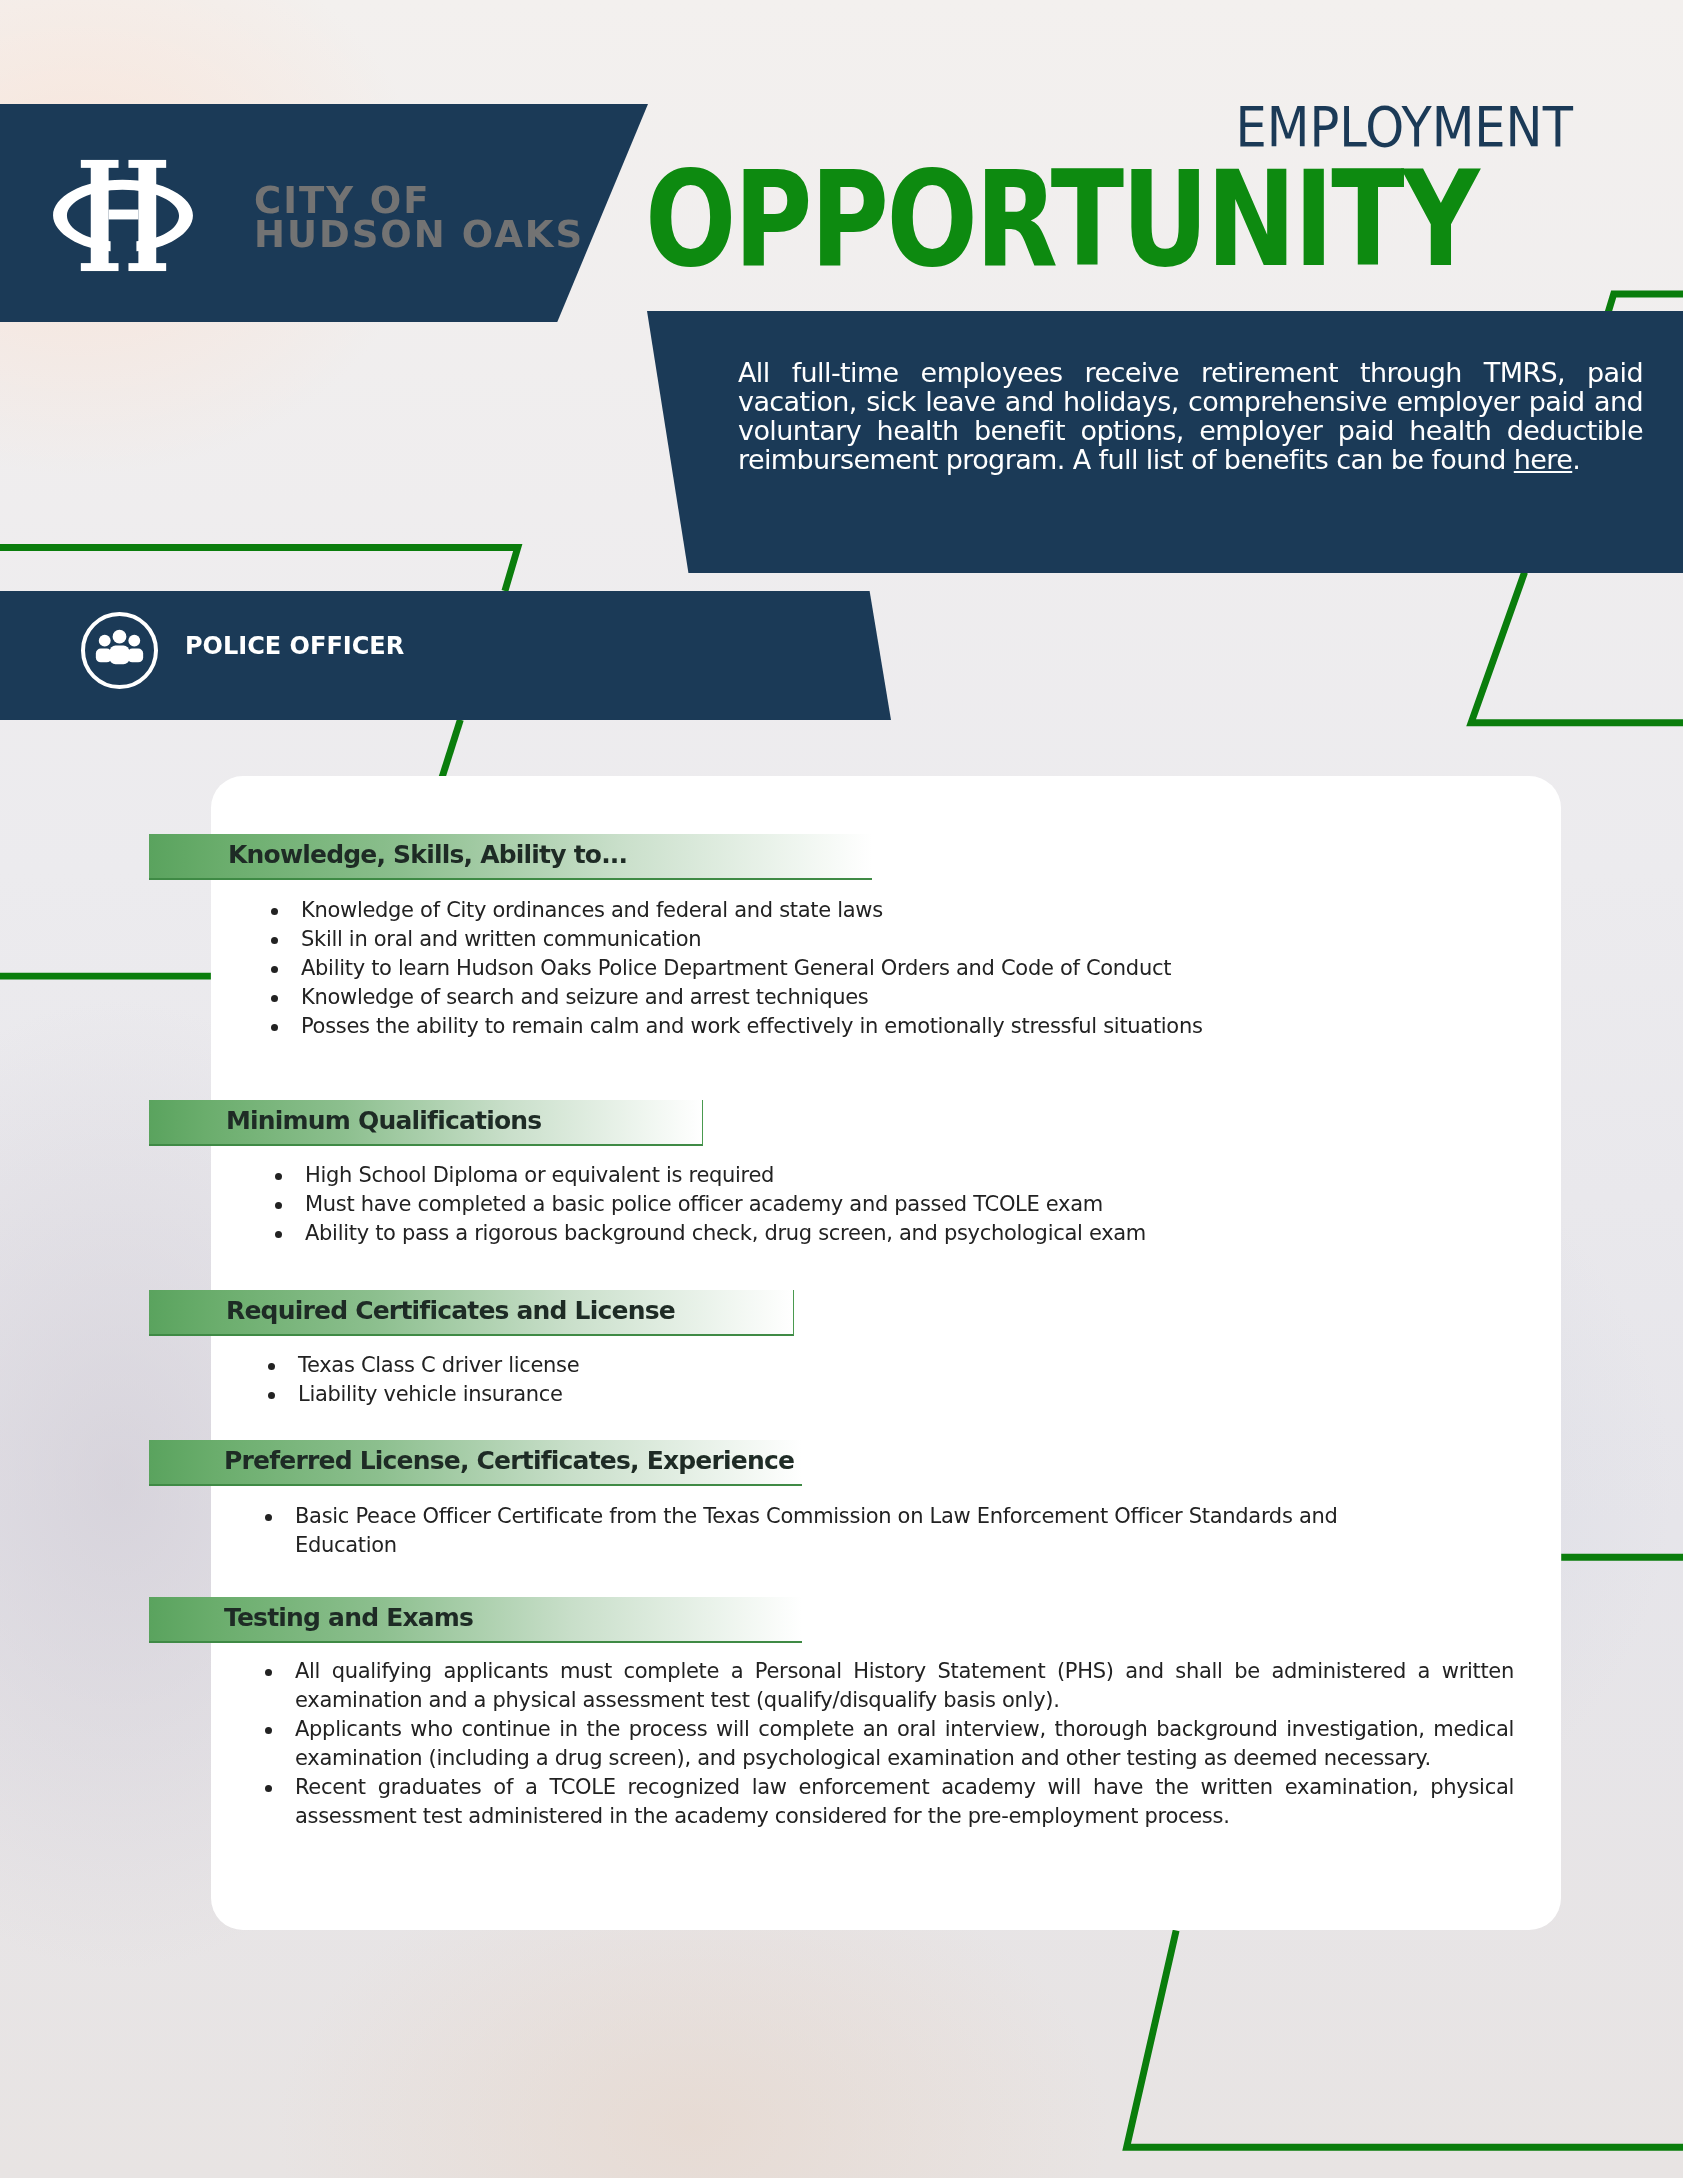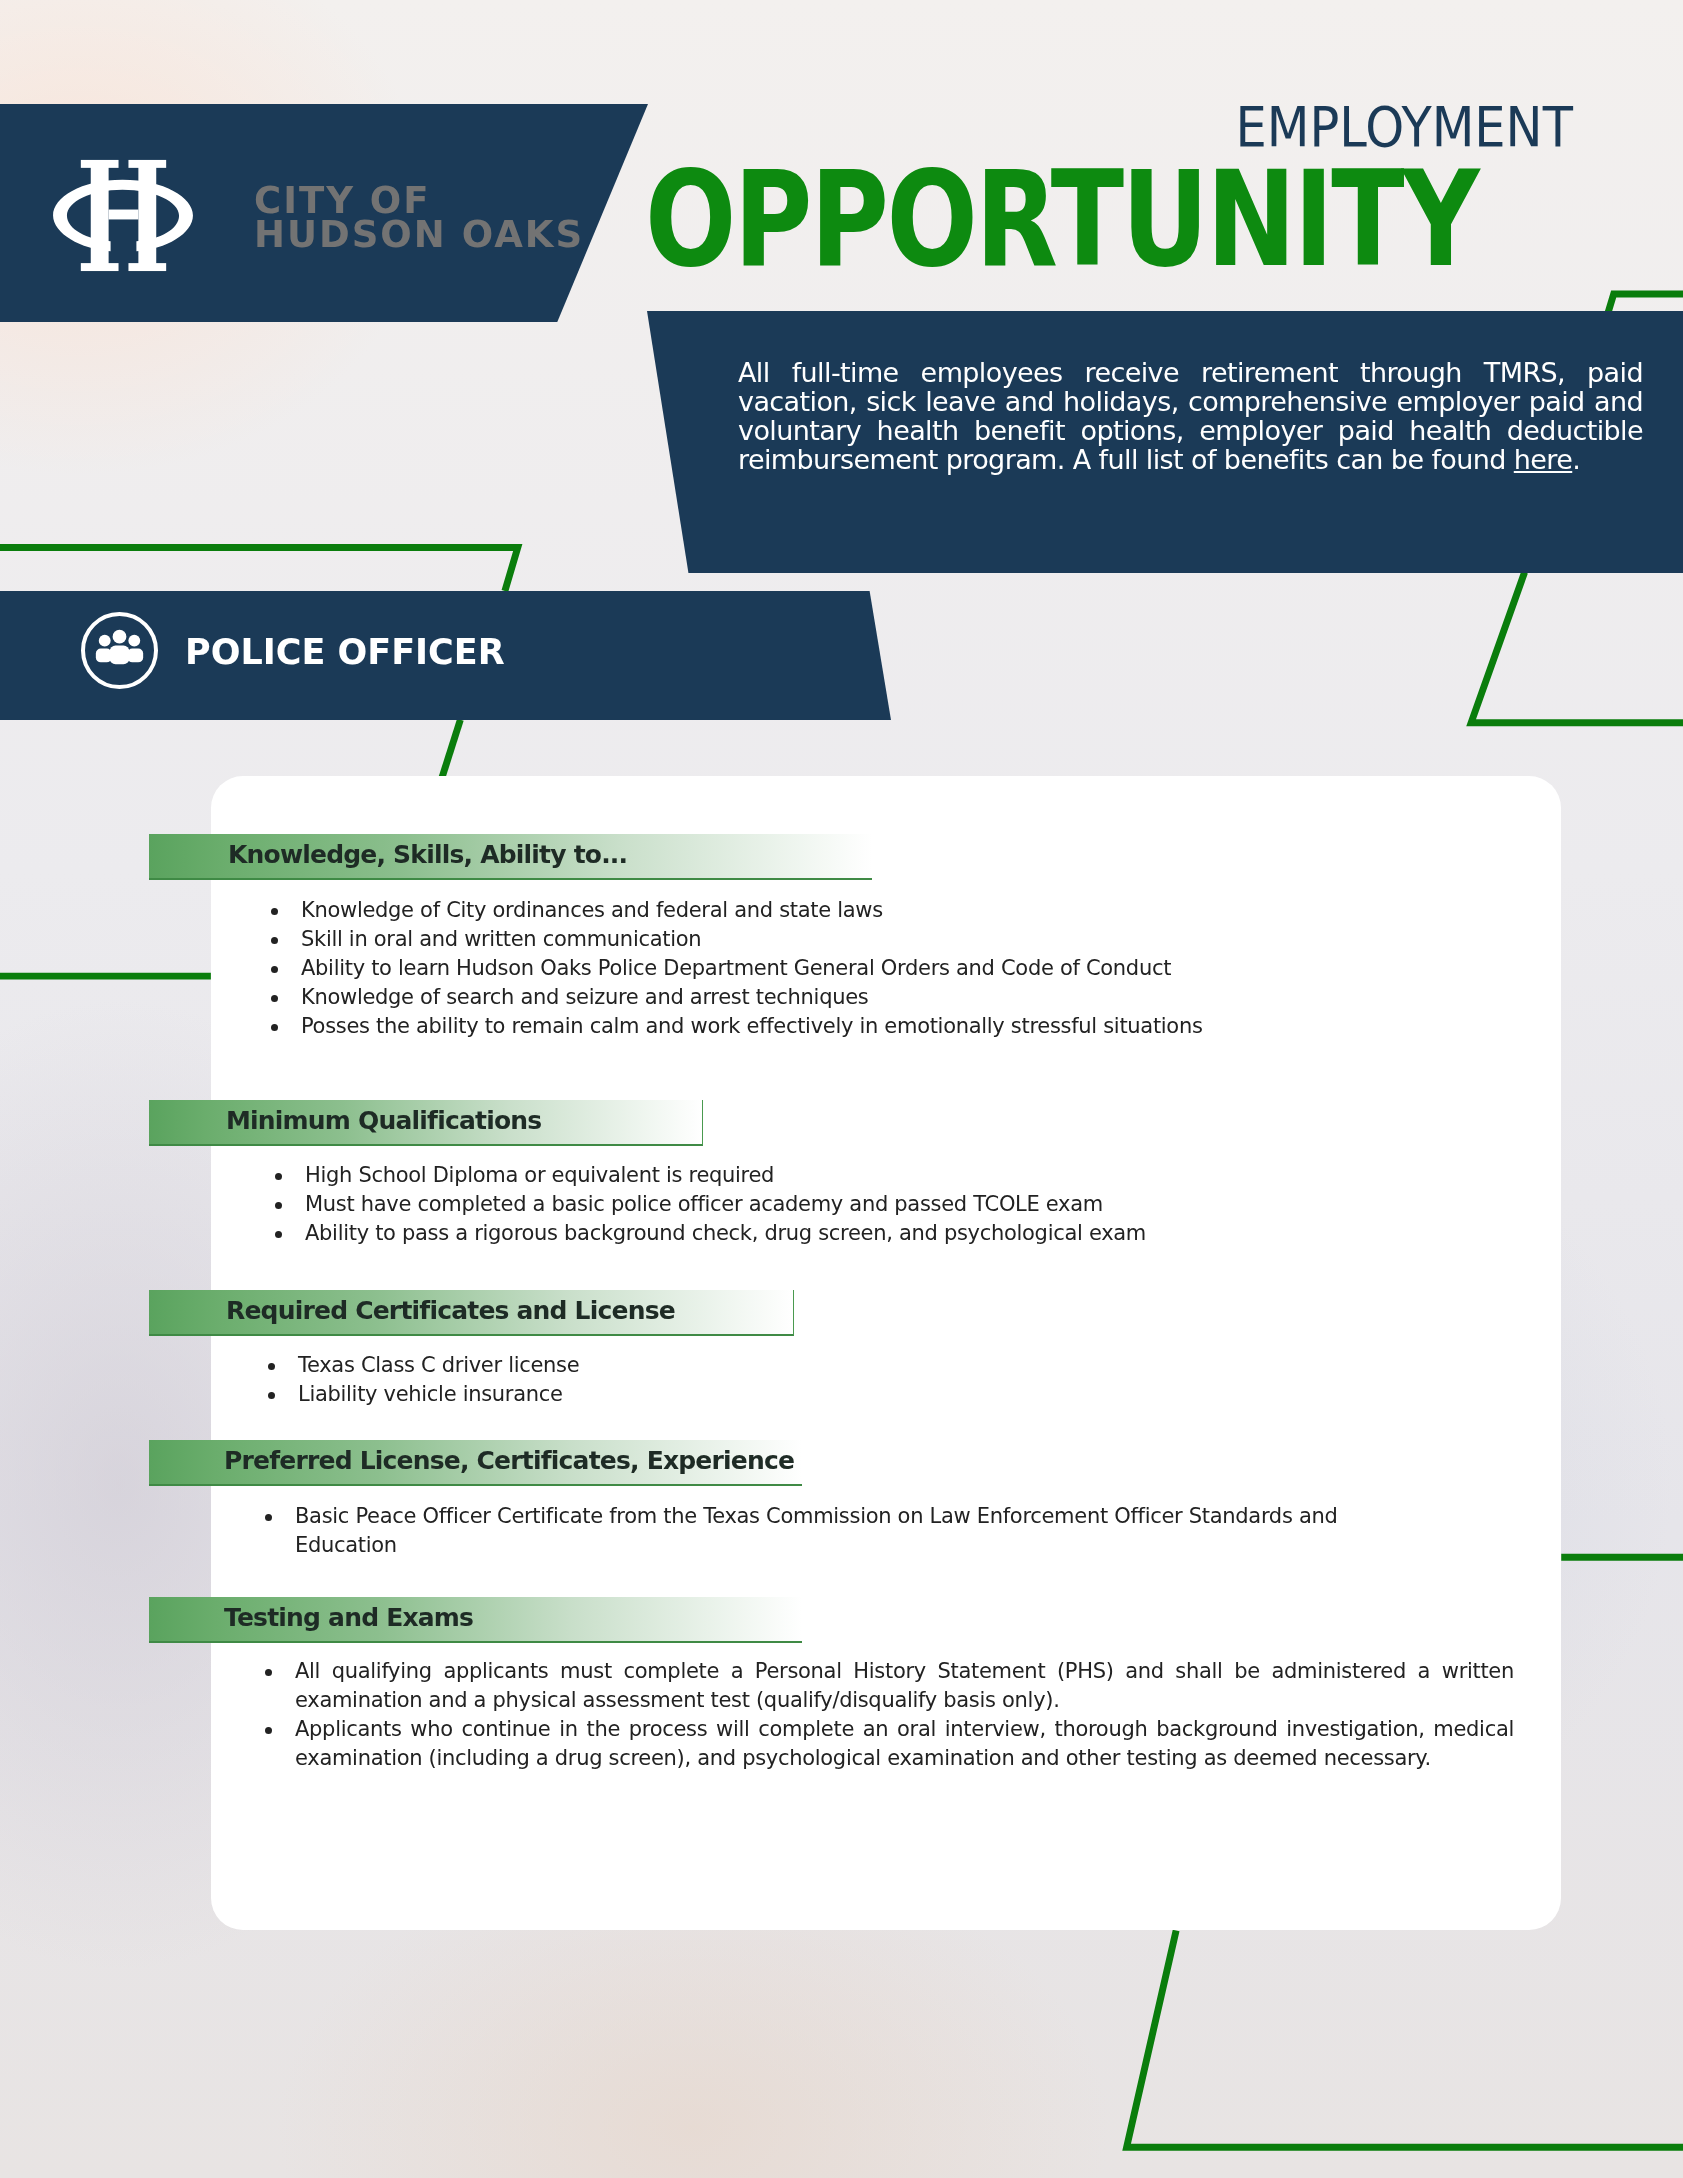--- a/index.html
+++ b/index.html
@@ -59,21 +59,21 @@
   .job-banner {
     left: 0; top: 591px; width: 891px; height: 129px;
     background: #1b3a57;
     clip-path: polygon(0 0, 97.6% 0, 100% 100%, 0 100%);
   }
   .job-icon {
     left: 81px; top: 612px; width: 77px; height: 77px; border: 4px solid #fff;
     border-radius: 50%; box-sizing: border-box;
   }
   .job-title {
-    left: 185px; top: 632px; color: #fff; font-weight: 700; font-size: 35px;
+    left: 185px; top: 632px; color: #fff; font-weight: 700; font-size: 24px;
     font-family: "DejaVu Sans", sans-serif; letter-spacing: 0px;
   }
 
   
   .card {
     left: 211px; top: 776px; width: 1350px; height: 1154px;
     background: #fff; border-radius: 32px;
   }
   .sec-head {
     position: absolute; left: 149px; height: 46px;
@@ -198,14 +198,15 @@
 <ul class="blist" style="left:265px; top:1502px; width:1129px;">
   <li>Basic Peace Officer Certificate from the Texas Commission on Law Enforcement Officer Standards and Education</li>
 </ul>
 
 <div class="sec-head" style="top:1597px; width:653px;padding-left:38px;">
   <span class="lbl" style="left:75px">Testing and Exams</span>
 </div>
 <ul class="blist justify" style="left:265px; top:1657px; width:1249px;">
   <li>All qualifying applicants must complete a Personal History Statement (PHS) and shall be administered a written examination and a physical assessment test (qualify/disqualify basis only).</li>
   <li>Applicants who continue in the process will complete an oral interview, thorough background investigation, medical examination (including a drug screen), and psychological examination and other testing as deemed necessary.</li>
+  <li>Recent graduates of a TCOLE recognized law enforcement academy will have the written examination, physical assessment test administered in the academy considered for the pre-employment process.</li>
 </ul>
 
 
 </body></html>

